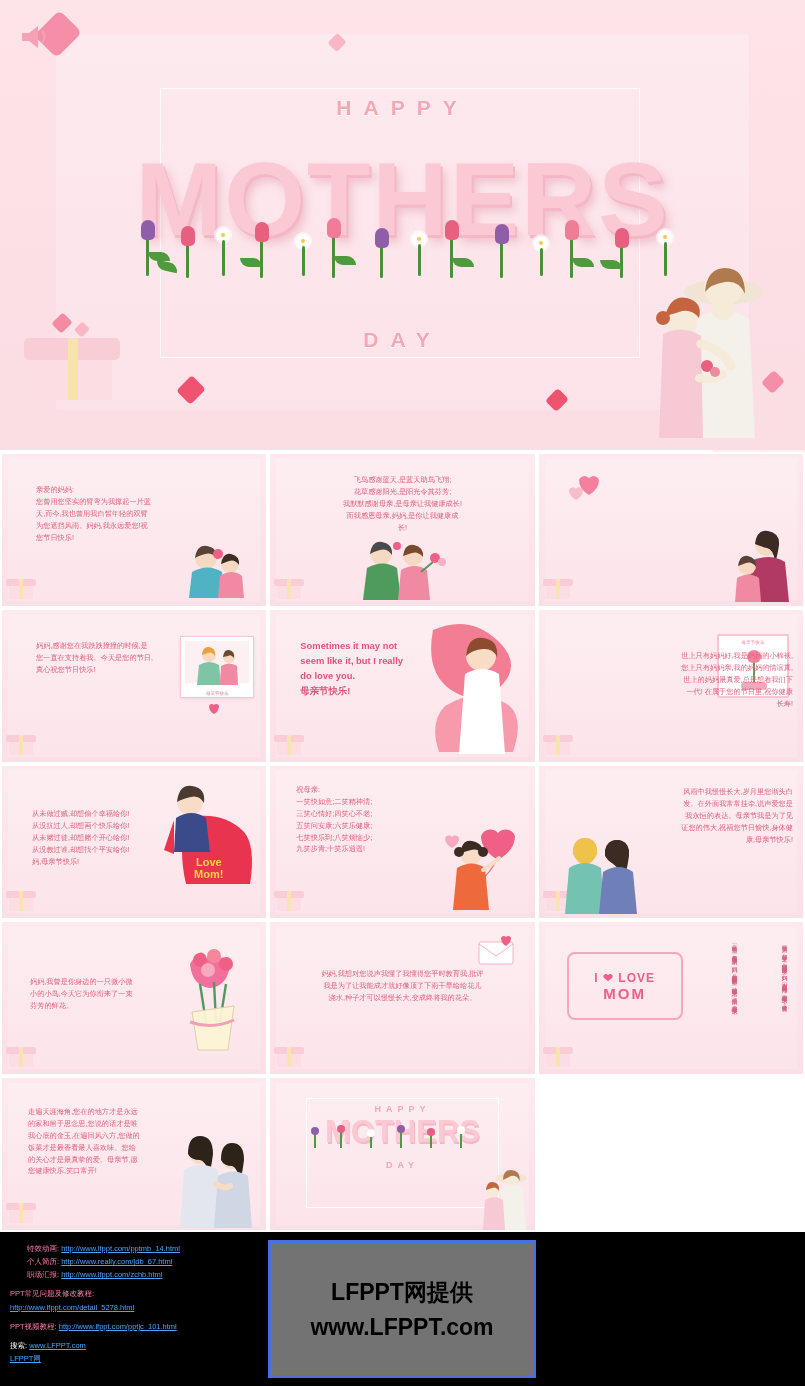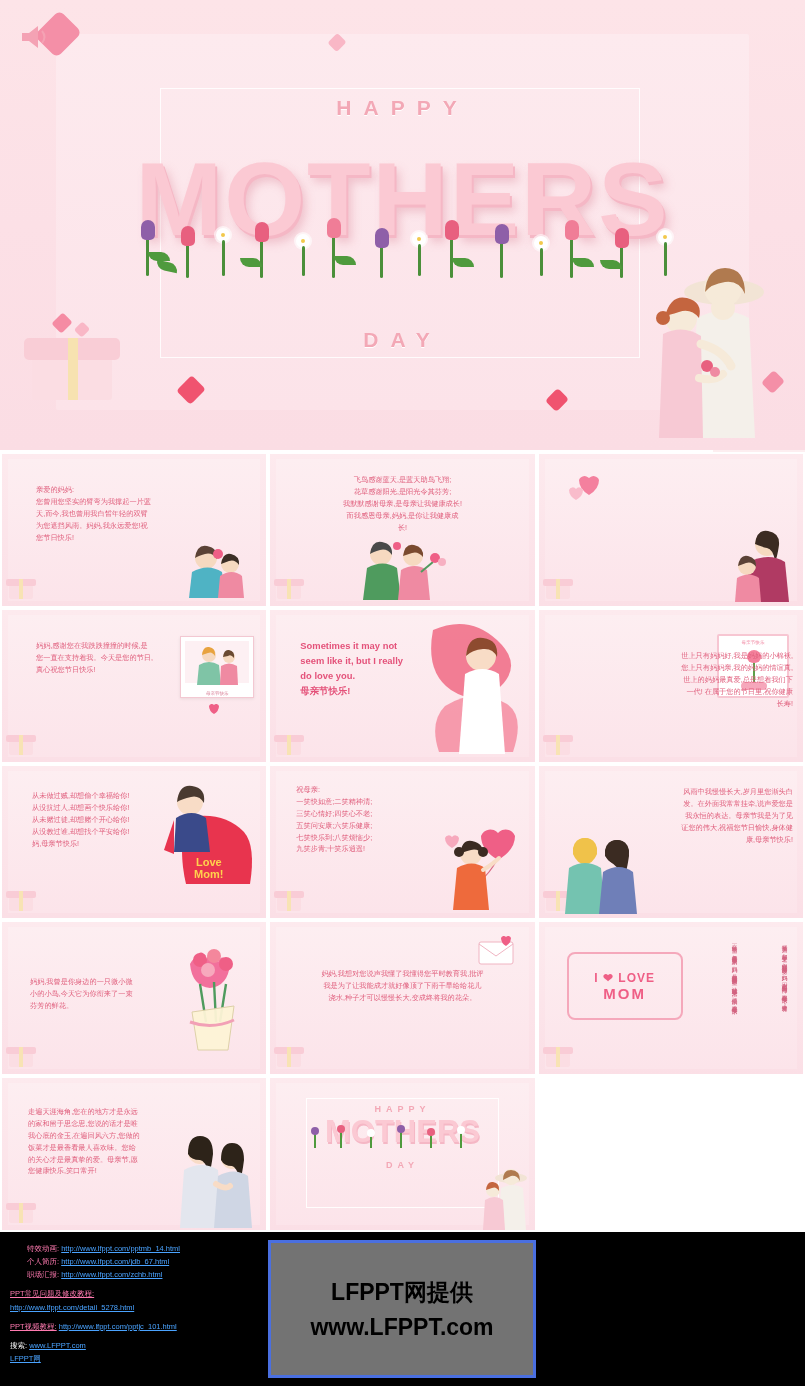--- a/index.html
+++ b/index.html
@@ -156,21 +156,21 @@
   
   .footer {
     position:absolute; left:0; top:1232px; width:805px; height:154px;
     background:#000; color:#fff;
   }
   .footer-links { position:absolute; left:10px; top:10px; width:250px; font-size:7.5px; line-height:1.75; }
   .footer-links .row { white-space:nowrap; }
   .footer-links .lbl { color:#ff7ab0;padding-left:17px; }
   .footer-links a { color:#4aa3ff; text-decoration:underline; }
   .footer-block { margin-top:6px; }
-  .footer-block .lbl2 { color:#ff7ab0;text-decoration:underline; }
+  .footer-block .lbl2 { color:#ff7ab0; }
   .footer-search { margin-top:6px; }
   .footer-promo {
     position:absolute; left:268px; top:8px; width:268px; height:138px;
     background:#737373; border:3px solid #4a6fe0;
     display:flex; flex-direction:column; align-items:center; justify-content:center;
   }
   .footer-promo .p1 { font-size:23px; font-weight:bold; color:#000; }
   .footer-promo .p2 { font-size:23px; font-weight:bold; color:#000; margin-top:6px; }
 </style>
 </head>
@@ -410,21 +410,21 @@
         <div class="bow"></div>
       </div>
     </div>
 
     <div class="cell">
       <div class="mini-gift">
           <div class="b"></div>
           <div class="l"></div>
           <div class="r"></div>
         </div>
-      <div class="cell-text t-left" style="left:30px;top:12px;width:106px;">从未做过贼,却想偷个幸福给你!
+      <div class="cell-text t-left" style="left:30px;top:30px;width:106px;">从未做过贼,却想偷个幸福给你!
 从没抗过人,却想画个快乐给你!
 从未赌过徒,却想赌个开心给你!
 从没教过谁,却想找个平安给你!
 妈,母亲节快乐!</div>
       <div class="cell-art" style="right:6px;top:12px;width:104px;height:122px;">
         <svg viewBox="0 0 104 122" width="104" height="122">
           <path d="M30 40 q36 -8 58 14 q12 14 6 52 h-64 q-8 -34 0 -66z" fill="#e8344e"></path>
           <text x="40" y="88" font-family="Liberation Sans" font-size="11" fill="#ffd24d" font-weight="bold">Love</text>
           <text x="38" y="100" font-family="Liberation Sans" font-size="11" fill="#ffd24d" font-weight="bold">Mom!</text>
           <circle cx="34" cy="24" r="13" fill="#f8dcc6"></circle>
@@ -594,21 +594,21 @@
   </div>
 
   <div class="footer">
     <div class="footer-links">
       <div class="row">
         <span class="lbl">特效动画:</span>
         <a href="#">http://www.lfppt.com/pptmb_14.html</a>
       </div>
       <div class="row">
         <span class="lbl">个人简历:</span>
-        <a href="#">http://www.lfppt.com/jdb_67.html</a>
+        <a href="#">http://www.really.com/jdb_67.html</a>
       </div>
       <div class="row">
         <span class="lbl">职场汇报:</span>
         <a href="#">http://www.lfppt.com/zchb.html</a>
       </div>
 
       <div class="footer-block">
         <div class="lbl2">PPT常见问题及修改教程:</div>
         <a href="#">http://www.lfppt.com/detail_5278.html</a>
       </div>

